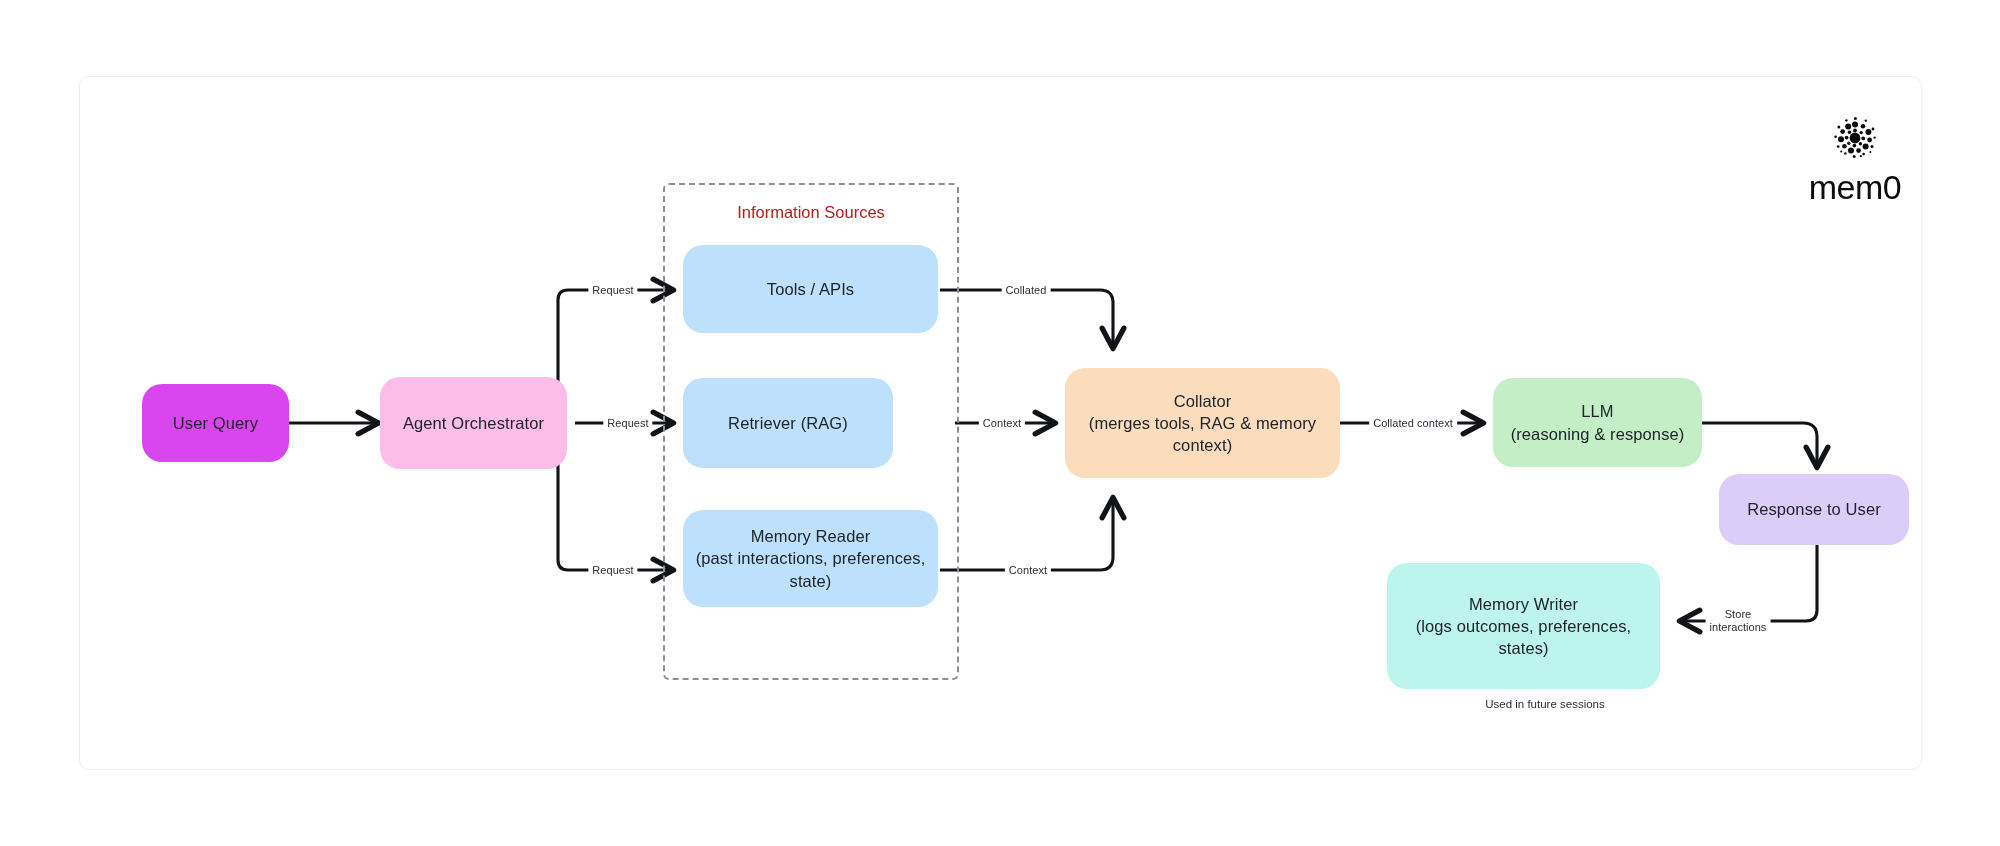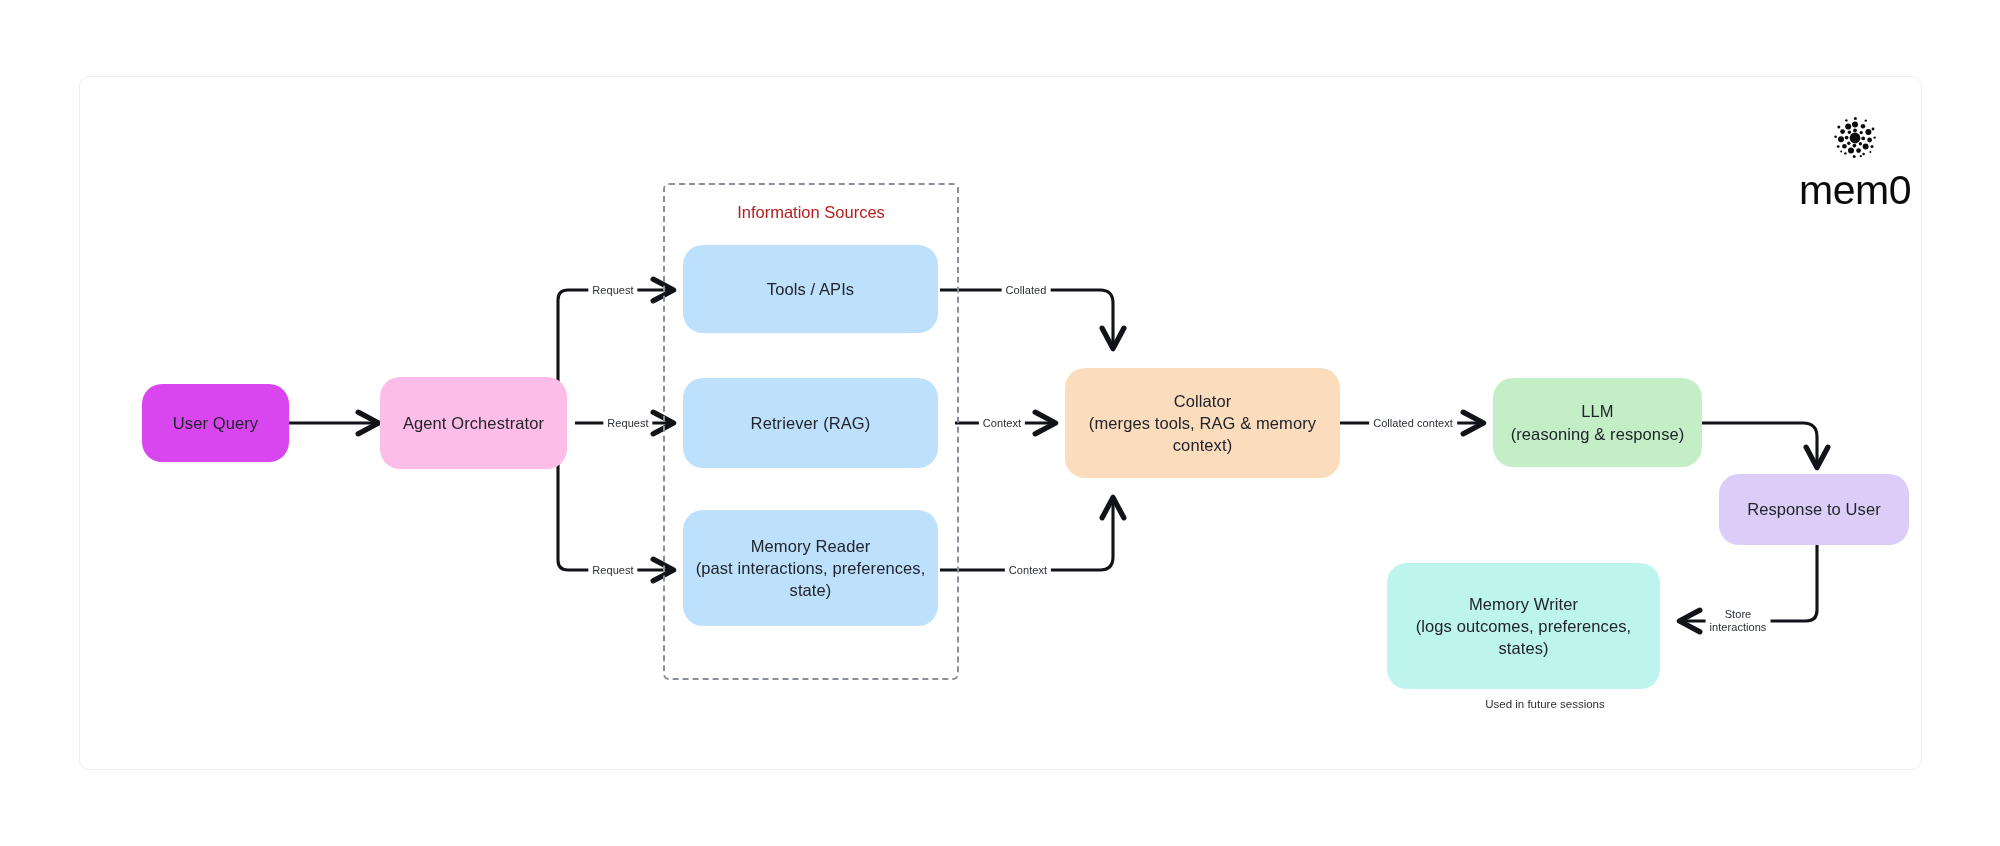--- a/index.html
+++ b/index.html
@@ -86,21 +86,21 @@
   #brand {
     position: absolute;
     left: 1785px;
     top: 112px;
     width: 140px;
     text-align: center;
   }
   #brand-mark { display: block; margin: 0 auto; }
   #brand-word {
     display: block;
-    font-size: 41px;
+    font-size: 34px;
     letter-spacing: -0.5px;
     color: #0b0b0c;
     font-family: "Liberation Sans", sans-serif;
     line-height: 1;
     margin-top: 6px;
     font-weight: 400;
   }
 </style>
 </head>
 <body>
@@ -149,25 +149,25 @@
   </div>
 
   <div class="node" style="left:380px; top:377px; width:187px; height:92px; background:#fcbee8;">
     <span class="lbl">Agent Orchestrator</span>
   </div>
 
   <div class="node" style="left:683px; top:245px; width:255px; height:88px; background:#bde1fc;">
     <span class="lbl">Tools / APIs</span>
   </div>
 
-  <div class="node" style="left:683px; top:378px; width:255px; height:90px; background:#bde1fc;">
+  <div class="node" style="left:683px; top:378px; width:210px; height:90px; background:#bde1fc;">
     <span class="lbl">Retriever (RAG)</span>
   </div>
 
-  <div class="node" style="left:683px; top:510px; width:255px; height:116px; background:#bde1fc;">
+  <div class="node" style="left:683px; top:510px; width:255px; height:97px; background:#bde1fc;">
     <span class="lbl">Memory Reader<br>(past interactions, preferences, state)</span>
   </div>
 
   <div class="node" style="left:1065px; top:368px; width:275px; height:110px; background:#fbdcbd;">
     <span class="lbl">Collator<br>(merges tools, RAG &amp; memory context)</span>
   </div>
 
   <div class="node" style="left:1493px; top:378px; width:209px; height:89px; background:#c3eec6;">
     <span class="lbl">LLM<br>(reasoning &amp; response)</span>
   </div>

